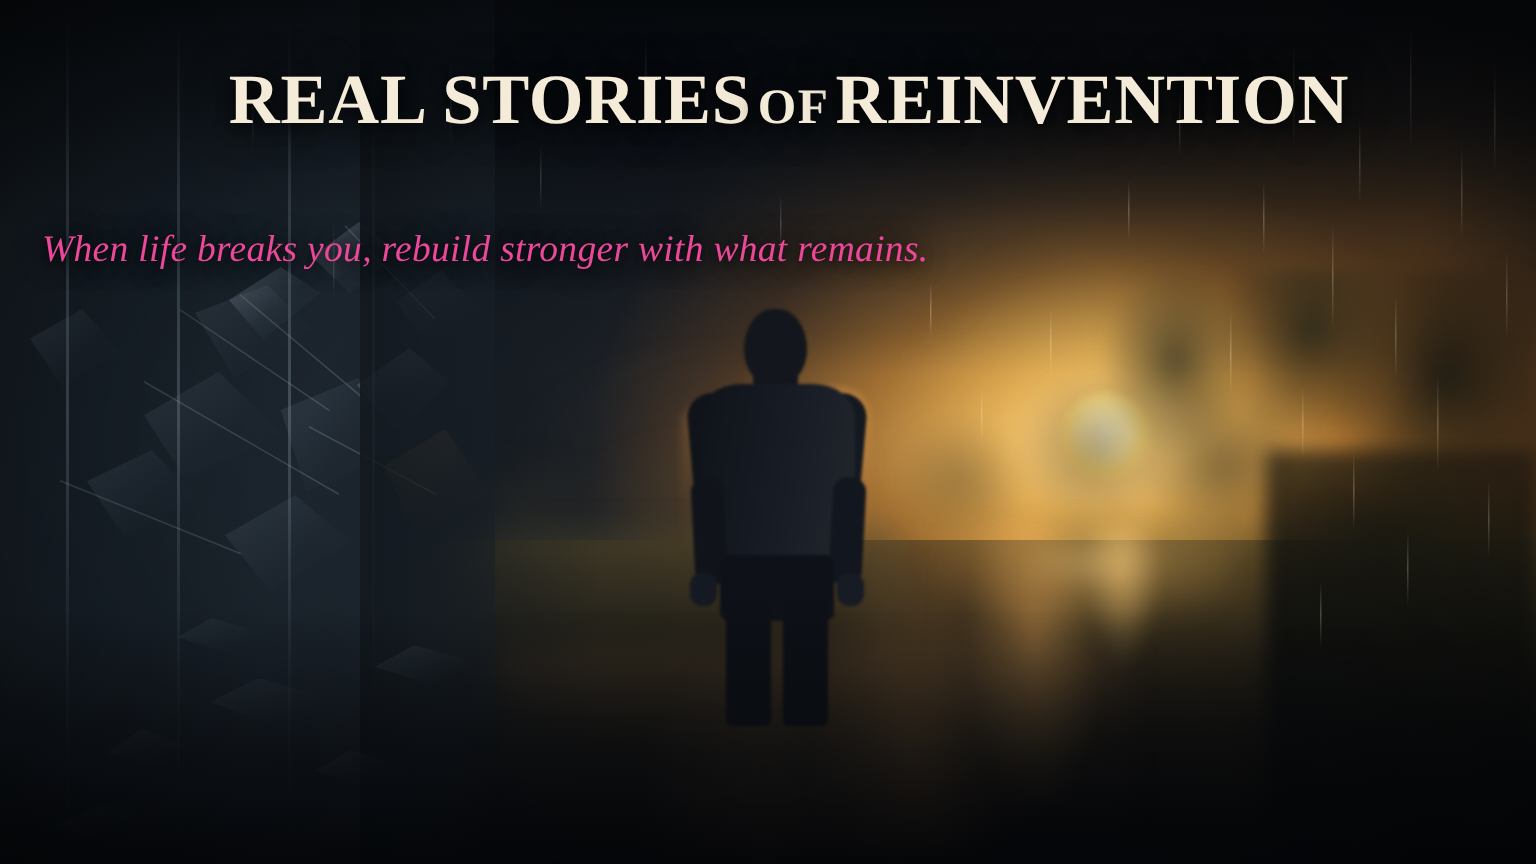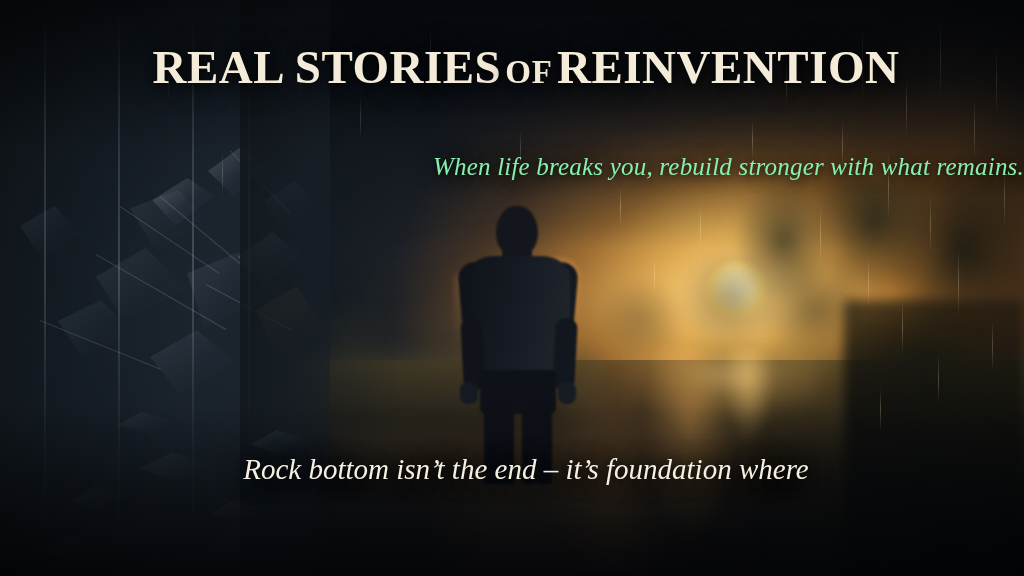--- a/index.html
+++ b/index.html
@@ -399,22 +399,22 @@
     font-size: 33px;
     line-height: 1.0;
     font-weight: bold;
     letter-spacing: 1px;
     text-shadow: 0 2px 10px rgba(0,0,0,0.85), 0 0 24px rgba(0,0,0,0.55);
     white-space: nowrap;
   }
   .tagline {
     position: absolute;
     left: 0; right: 0; top: 153px;
-    text-align: right;
-    color: #86efac;
+    text-align: left;
+    color: #ec4899;
     font-size: 25px;
     font-style: italic;
     letter-spacing: 0.2px;
     text-shadow: 0 2px 10px rgba(0,0,0,0.8), 0 0 20px rgba(0,0,0,0.5);
     white-space: nowrap;
   }
   .quote {
     position: absolute;
     left: 0; right: 0; top: 452px;
     text-align: center;
@@ -569,18 +569,17 @@
   </div>
 
   <div class="text-layer">
 
     <div class="headline"><span>REAL STORIES</span><span class="of">OF</span><span>REINVENTION</span></div>
 
 
     <div class="tagline">When life breaks you, rebuild stronger with what remains.</div>
 
     <div class="quote">
-      <span class="line">Rock bottom isn’t the end – it’s foundation where</span>
     </div>
 
   </div>
 
 </div>
 
 </body></html>

